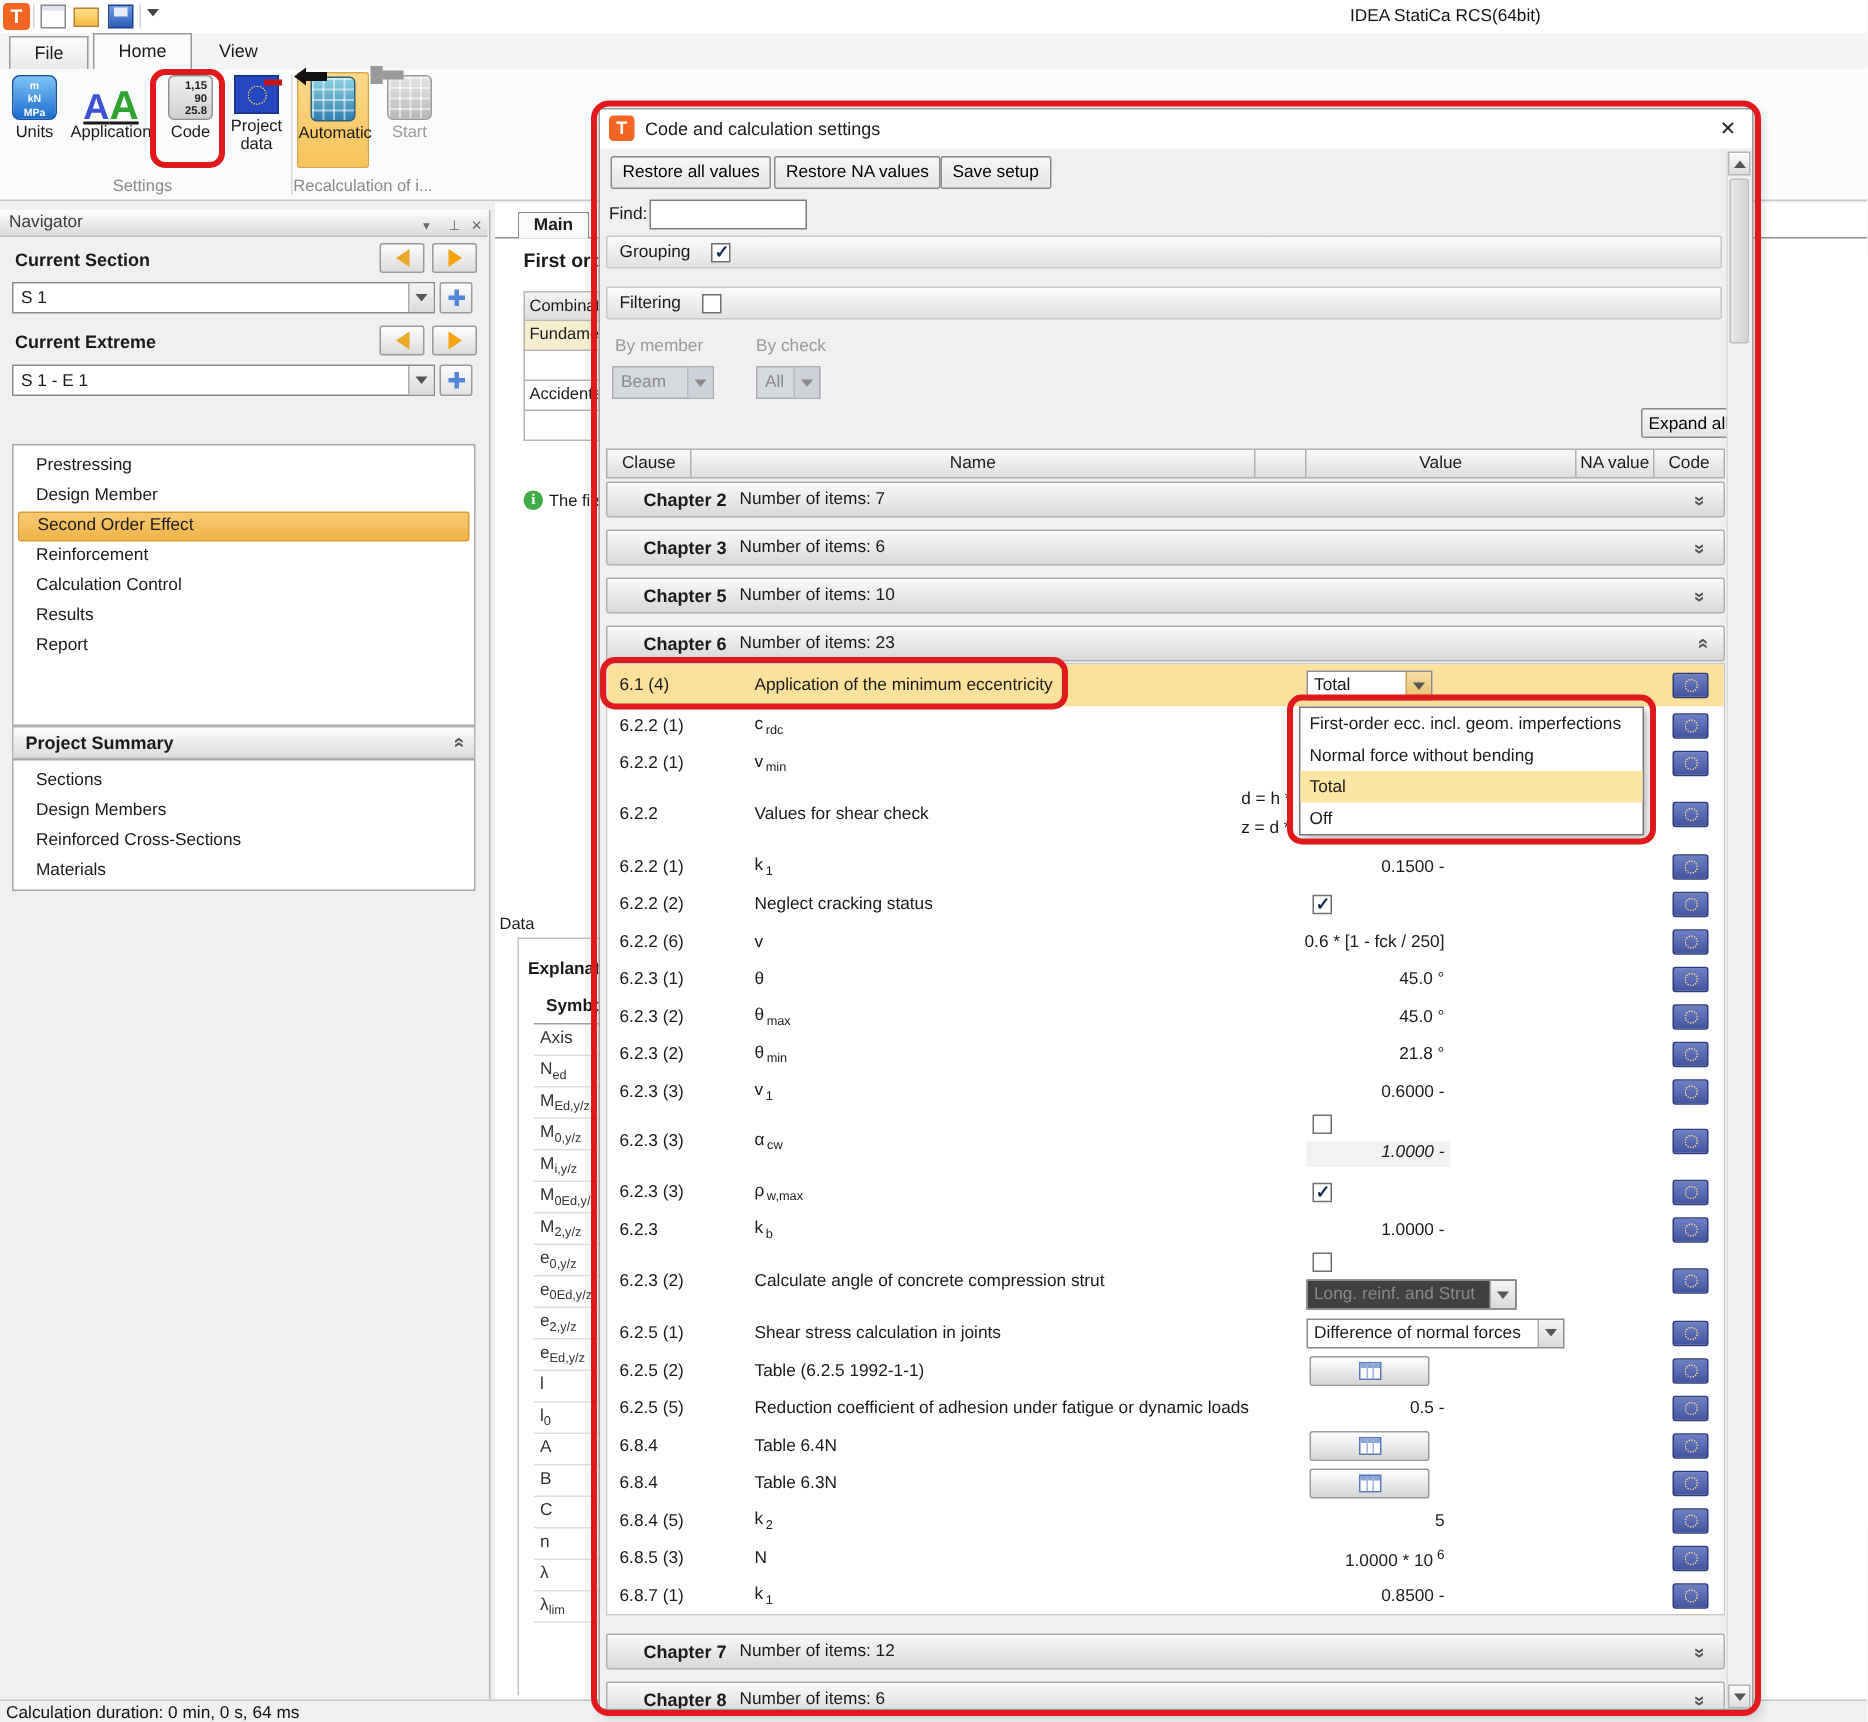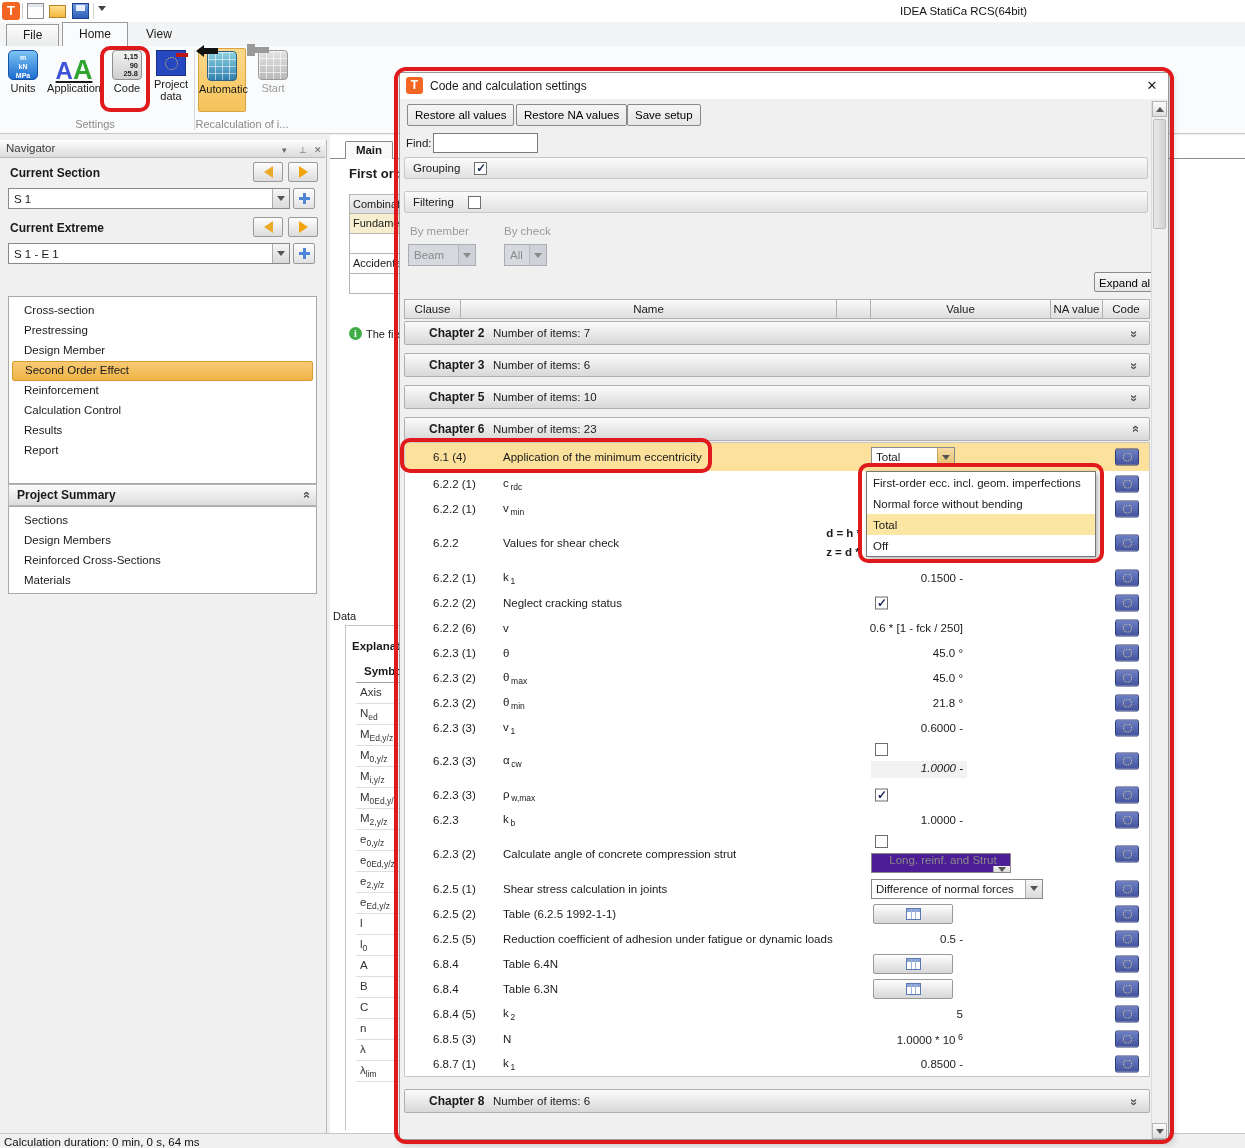--- a/index.html
+++ b/index.html
@@ -137,33 +137,33 @@
   .chapter { height:24px; background:linear-gradient(#fbfbfb,#d8d8d8); border:1px solid #b0b0b0; border-radius:2px;
              display:flex; align-items:center; margin-bottom:8px; }
   .chapter.open { margin-bottom:1px; }
   .chapter .clabel { font-weight:bold; font-size:12px; width:88px; padding-left:24px; }
   .chapter .cinfo { font-size:11.5px; }
   .chapter .chev { margin-left:auto; margin-right:12px; }
   .items-box { border:1px solid #c8c8c8; background:#fff; margin-bottom:12px; }
   .item-row { position:relative; height:25px; background:#fff; }
   .item-row.h28 { height:28px; } .item-row.h42 { height:42px; } .item-row.h44 { height:44px; }
   .item-row.hl { background:#fbe19b; }
-  .cell-clause { position:absolute; left:8px; top:50%; transform:translateY(-50%);margin-left:20px; }
+  .cell-clause { position:absolute; left:8px; top:50%; transform:translateY(-50%); }
   .cell-name { position:absolute; left:62px; top:50%; transform:translateY(-50%); white-space:nowrap;margin-left:36px; }
   .val-num { position:absolute; right:186px; top:50%; transform:translateY(-50%); white-space:nowrap; }
   .val-num sup { font-size:9px; }
-  .val-formula { position:absolute; right:288px; top:3px; text-align:left; line-height:19px;font-weight:bold; }
+  .val-formula { position:absolute; right:288px; top:3px; text-align:left; line-height:19px; }
   .val-cb { position:absolute; left:470px; top:50%; transform:translateY(-50%); }
   .val-cb.att { top:3px; transform:none; }
   .val-input { position:absolute; left:466px; top:21px; width:96px; height:17px; background:#f2f2f2;
                font-style:italic; text-align:right; padding:1px 4px 0 0; }
   .combo { position:absolute; left:466px; top:50%; transform:translateY(-50%); height:20px; background:#fff;
            border:1px solid #8a8a8a; display:flex; align-items:center; padding-left:4px; white-space:nowrap; overflow:hidden; }
   .combo.att { top:21px; transform:none; }
-  .combo.disabled { background:#4c1d95; color:#8a8a8a;flex-direction:column; }
+  .combo.disabled { background:#404040; color:#8a8a8a; }
   .combo.accent .combo-arrow { background:linear-gradient(#f4dca4,#e7bf6c); border-left-color:#c9a45a; }
   .tbl-btn { position:absolute; left:468px; top:50%; transform:translateY(-50%); width:80px; height:20px;
              background:linear-gradient(#fefefe,#d6d6d6); border:1px solid #9a9a9a; border-radius:2px;
              display:flex; align-items:center; justify-content:center; }
   .tbl-ico { width:15px; height:12px; background:#fff; border:1px solid #5a78b4; position:relative; }
   .tbl-ico::before { content:""; position:absolute; left:0; top:0; width:100%; height:3px; background:#8aa5d6; }
   .tbl-ico::after { content:""; position:absolute; left:4px; top:0; width:1px; height:100%; background:#9db4dd; box-shadow:4px 0 0 #9db4dd; }
   .eu-btn { position:absolute; left:710px; top:50%; transform:translateY(-50%); width:24px; height:17px;
             background:linear-gradient(#6d80c4,#44549f); border:1px solid #2e3c7c; border-radius:2px;
             display:flex; align-items:center; justify-content:center; }
@@ -331,21 +331,20 @@
   <div class="plus-btn" style="top:243px">
       <span class="plus"></span>
     </div>
 
   <div id="nav-groups">
       <div class="grp-hdr abs" style="top: 274px; margin-top: 48px;">
         <span>Current Section &amp; Extreme</span>
         <span class="chev up">»</span>
       </div>
       <div class="listbox abs" style="top: 296px; height: 188px;">
-        <div class="nav-item">Cross-section</div>
         <div class="nav-item">Prestressing</div>
         <div class="nav-item">Design Member</div>
         <div class="nav-item sel">Second Order Effect</div>
         <div class="nav-item">Reinforcement</div>
         <div class="nav-item">Calculation Control</div>
         <div class="nav-item">Results</div>
         <div class="nav-item">Report</div>
       </div>
       <div class="grp-hdr abs" style="top: 484px;">
         <span>Project Summary</span>
@@ -634,20 +633,25 @@
           <div class="item-row">
             <span class="cell-clause">6.8.7 (1)</span>
             <span class="cell-name"><span>k</span><span class="name-sub"> 1</span></span>
             <span class="val-num">0.8500 -</span>
             <div class="eu-btn">
               <span class="eu-ring"></span>
             </div>
           </div>
         </div>
         <div class="chapter">
+          <span class="clabel">Chapter 7</span>
+          <span class="cinfo">Number of items: 12</span>
+          <span class="chev">»</span>
+        </div>
+        <div class="chapter">
           <span class="clabel">Chapter 8</span>
           <span class="cinfo">Number of items: 6</span>
           <span class="chev">»</span>
         </div>
       </div>
 
     <div class="abs vscroll">
       <div class="sb-btn sb-up" style="top:0">
           <i></i>
         </div>

